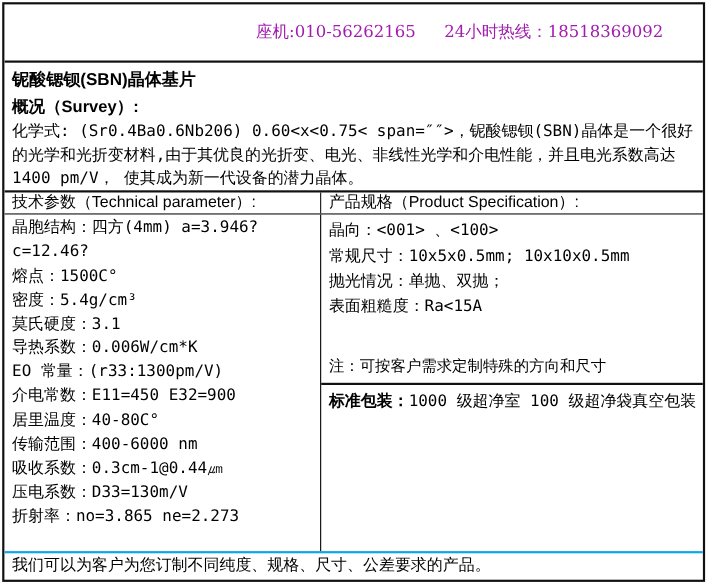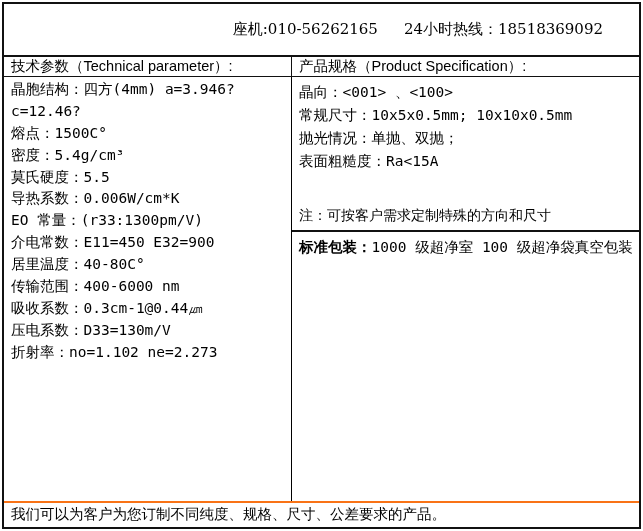--- a/index.html
+++ b/index.html
@@ -9,21 +9,21 @@
     color:#000; box-sizing:border-box;
   }
   .frame {
     position:absolute; left:2px; top:2px; right:2px; bottom:2px;
     border:2px solid #111; display:flex; flex-direction:column; overflow:hidden;
   }
   
   .contact-row {
     flex:none; height:51px; border-bottom:2px solid #111;
     display:flex; align-items:center; justify-content:flex-end;
-    padding-right:36px; gap:26px; color:#000000; font-size:15px;
+    padding-right:36px; gap:26px; color:#a21caf; font-size:15px;
     font-family:"DejaVu Serif","Liberation Serif",serif;
     text-align:center;
   }
   
   .intro { flex:none; height:114px; border-bottom:2px solid #111; padding:2px 7px 0 7px; overflow:hidden; }
   .intro-title { font-weight:bold; font-size:15.5px; line-height:27px;
     font-family:"Liberation Sans",sans-serif; }
   .survey-heading { font-weight:bold; font-size:15px; line-height:24px;
     font-family:"Liberation Sans",sans-serif; }
   .survey-text { font-size:14.5px; line-height:21px; letter-spacing:0; }
@@ -46,57 +46,62 @@
   .spec-cell {
     flex:none; height:155px; box-sizing:border-box; border-bottom:2px solid #111;
     display:flex; flex-direction:column; padding:4px 6px 4px 7px; overflow:hidden;
   }
   .spec-line { height:23px; line-height:23px; font-size:14.5px; white-space:nowrap; }
   .spec-note { margin-top:auto; font-size:14px; line-height:20px; white-space:nowrap;font-family:Liberation Mono, monospace; }
   .packaging-cell { flex:1; padding:5px 6px 0 7px; font-size:14.5px; line-height:20px; white-space:nowrap; overflow:hidden; }
   .packaging-label { font-weight:bold; font-family:"Liberation Sans",sans-serif; }
   
   .footer-row {
-    flex:none; height:24px; border-top:2px solid #f97316;
+    flex:none; height:24px; border-top:2px solid #0ea5e9;
     padding-left:7px; font-size:14.5px; line-height:23px; white-space:nowrap; overflow:hidden;
   }
 </style>
 </head>
 <body>
 
 <div class="page">
   <div class="frame">
 
     <div class="contact-row">
       <span>座机:010-56262165</span>
       <span>24小时热线：18518369092</span>
     </div>
 
+    <div class="intro">
+      <div class="intro-title">铌酸锶钡(SBN)晶体基片</div>
+      <div class="survey-heading">概况（Survey）:</div>
+      <div class="survey-text">化学式: (Sr0.4Ba0.6Nb206)  0.60&lt;x&lt;0.75&lt; span=″″&gt;，铌酸锶钡(SBN)晶体是一个很好的光学和光折变材料,由于其优良的光折变、电光、非线性光学和介电性能，并且电光系数高达 1400  pm/V，  使其成为新一代设备的潜力晶体。</div>
+    </div>
 
     <div class="header-row">
       <div class="header-cell-left">技术参数（Technical parameter）:</div>
       <div class="header-cell-right">产品规格（Product Specification）:</div>
     </div>
 
     <div class="columns">
 
       <div class="col-left">
         <div class="param-line">晶胞结构：四方(4mm)  a=3.946?</div>
         <div class="param-line">c=12.46?</div>
         <div class="param-line">熔点：1500C°</div>
         <div class="param-line">密度：5.4g/cm³</div>
-        <div class="param-line">莫氏硬度：5.5</div>
+        <div class="param-line">莫氏硬度：3.1</div>
         <div class="param-line">导热系数：0.006W/cm*K</div>
         <div class="param-line">EO 常量：(r33:1300pm/V)</div>
         <div class="param-line">介电常数：E11=450     E32=900</div>
         <div class="param-line">居里温度：40-80C°</div>
         <div class="param-line">传输范围：400-6000  nm</div>
         <div class="param-line">吸收系数：0.3cm-1@0.44㎛</div>
         <div class="param-line">压电系数：D33=130m/V</div>
-        <div class="param-line">折射率：no=1.102  ne=2.273</div>
+        <div class="param-line">折射率：no=3.865  ne=2.273</div>
       </div>
 
       <div class="col-right">
         <div class="spec-cell">
           <div class="spec-line">晶向：&lt;001&gt; 、&lt;100&gt;</div>
           <div class="spec-line">常规尺寸：10x5x0.5mm; 10x10x0.5mm</div>
           <div class="spec-line">抛光情况：单抛、双抛；</div>
           <div class="spec-line">表面粗糙度：Ra&lt;15A</div>
           <div class="spec-note">注：可按客户需求定制特殊的方向和尺寸</div>
         </div>

